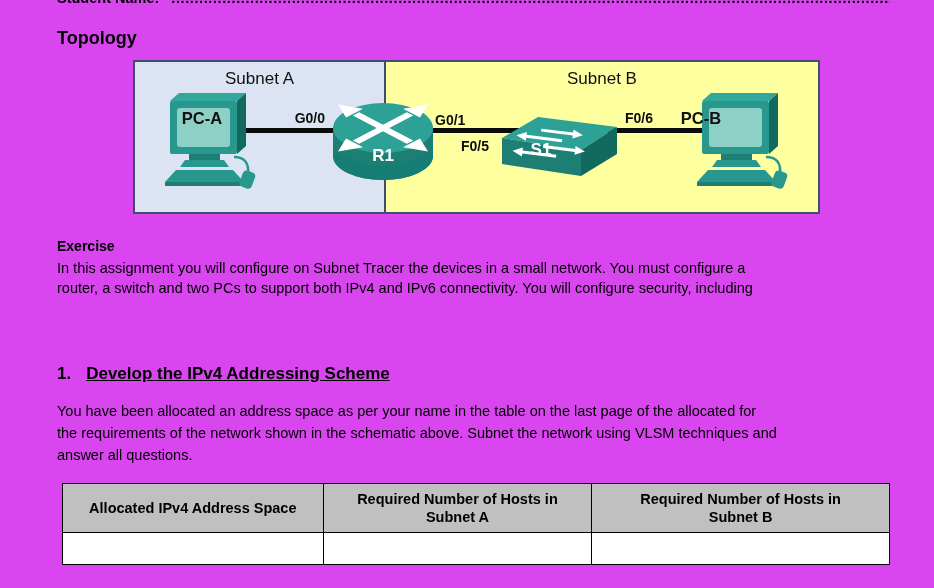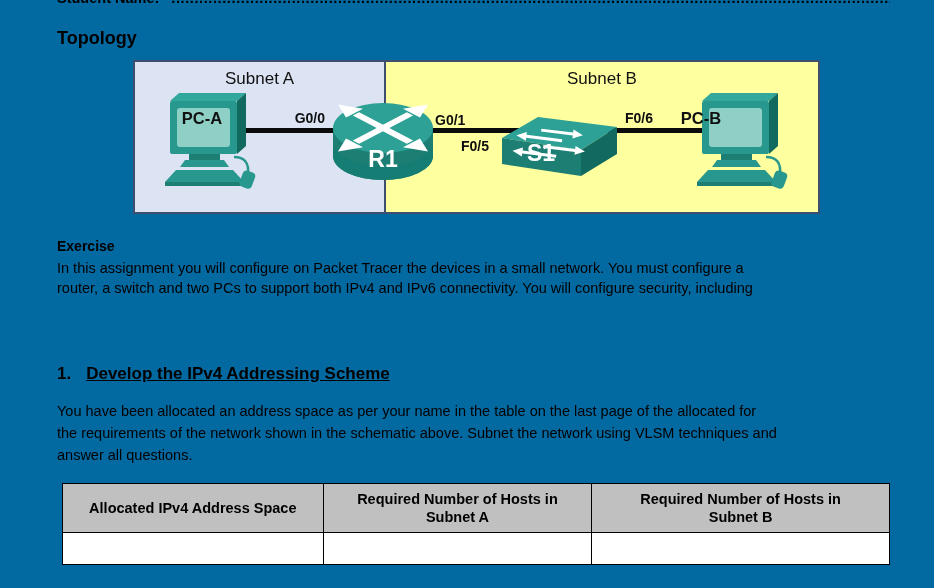--- a/index.html
+++ b/index.html
@@ -1,21 +1,21 @@
 <!DOCTYPE html>
 <html><head>
 <meta charset="utf-8">
 <style>
   html,body{margin:0;padding:0;}
   body{
     width:934px;height:588px;background:#ffffff;
     font-family:"Liberation Sans","DejaVu Sans",sans-serif;
     color:#000;overflow:hidden;
   }
-  .page{position:relative;width:934px;height:588px;overflow:hidden;background:#0369a1;}
+  .page{position:relative;width:934px;height:588px;overflow:hidden;background:#d946ef;}
 
   
   .student-row{position:absolute;left:57px;top:-10px;width:833px;display:flex;align-items:baseline;}
   .student-label{font-weight:bold;font-size:14.5px;white-space:nowrap;}
   .student-dots{flex:1;margin-left:12px;font-weight:bold;font-size:14.5px;letter-spacing:0.6px;
     white-space:nowrap;overflow:hidden;}
 
   
   .h-topology{position:absolute;left:57px;top:28px;font-size:18px;font-weight:bold;}
   .h-exercise{position:absolute;left:57px;top:226px;font-size:14px;font-weight:bold;margin-top:12px;}
@@ -31,21 +31,21 @@
   .subnet-label{position:absolute;top:9px;font-size:17px;color:#111;text-align:center;}
   .subnet-label.a{left:0;width:253px;}
   .subnet-label.b{left:251px;width:436px;}
   .link{position:absolute;top:68px;height:5px;background:#0b0b0b;}
   .link.l1{left:96px;width:158px;}
   .link.l2{left:248px;width:166px;}
   .link.l3{left:455px;width:122px;}
   .dev{position:absolute;}
   .dev-label{position:absolute;font-weight:bold;text-align:center;}
   .pc-label{font-size:16.5px;color:#101010;}
-  .wh-label{font-size:23px;color:#ffffff;}
+  .wh-label{font-size:17px;color:#ffffff;}
   .if-label{position:absolute;font-weight:bold;font-size:14px;color:#0d0d0d;white-space:nowrap;}
 
   
   .para{position:absolute;left:57px;width:850px;font-size:14.5px;}
   .para .ln{white-space:nowrap;line-height:20px;}
   .para1{top:258px;}
   .para2{top:400px;}
   .para2 .ln{line-height:22px;}
   .note-line{position:absolute;left:57px;top:326px;font-size:14.5px;white-space:nowrap;}
   .note-label{font-weight:bold;text-decoration:underline;}
@@ -141,21 +141,21 @@
     <div class="dev-label pc-label" style="left:536px;top:49px;width:64px">PC-B</div>
 
     <div class="if-label" style="left:118px;top:50px;width:74px;text-align:right">G0/0</div>
     <div class="if-label" style="left:302px;top:52px">G0/1</div>
     <div class="if-label" style="left:328px;top:78px">F0/5</div>
     <div class="if-label" style="left:492px;top:50px">F0/6</div>
   </div>
 
   <div class="h-exercise">Exercise</div>
   <div class="para para1">
-    <div class="ln">In this assignment you will configure on Packet Tracer the devices in a small network. You must configure a</div>
+    <div class="ln">In this assignment you will configure on Subnet Tracer the devices in a small network. You must configure a</div>
     <div class="ln">router, a switch and two PCs to support both IPv4 and IPv6 connectivity. You will configure security, including</div>
   </div>
 
   <div class="h-section">
     <span class="num">1.</span>
     <span class="txt">Develop the IPv4 Addressing Scheme</span>
   </div>
   <div class="para para2">
     <div class="ln">You have been allocated an address space as per your name in the table on the last page of the allocated for</div>
     <div class="ln">the requirements of the network shown in the schematic above. Subnet the network using VLSM techniques and</div>

